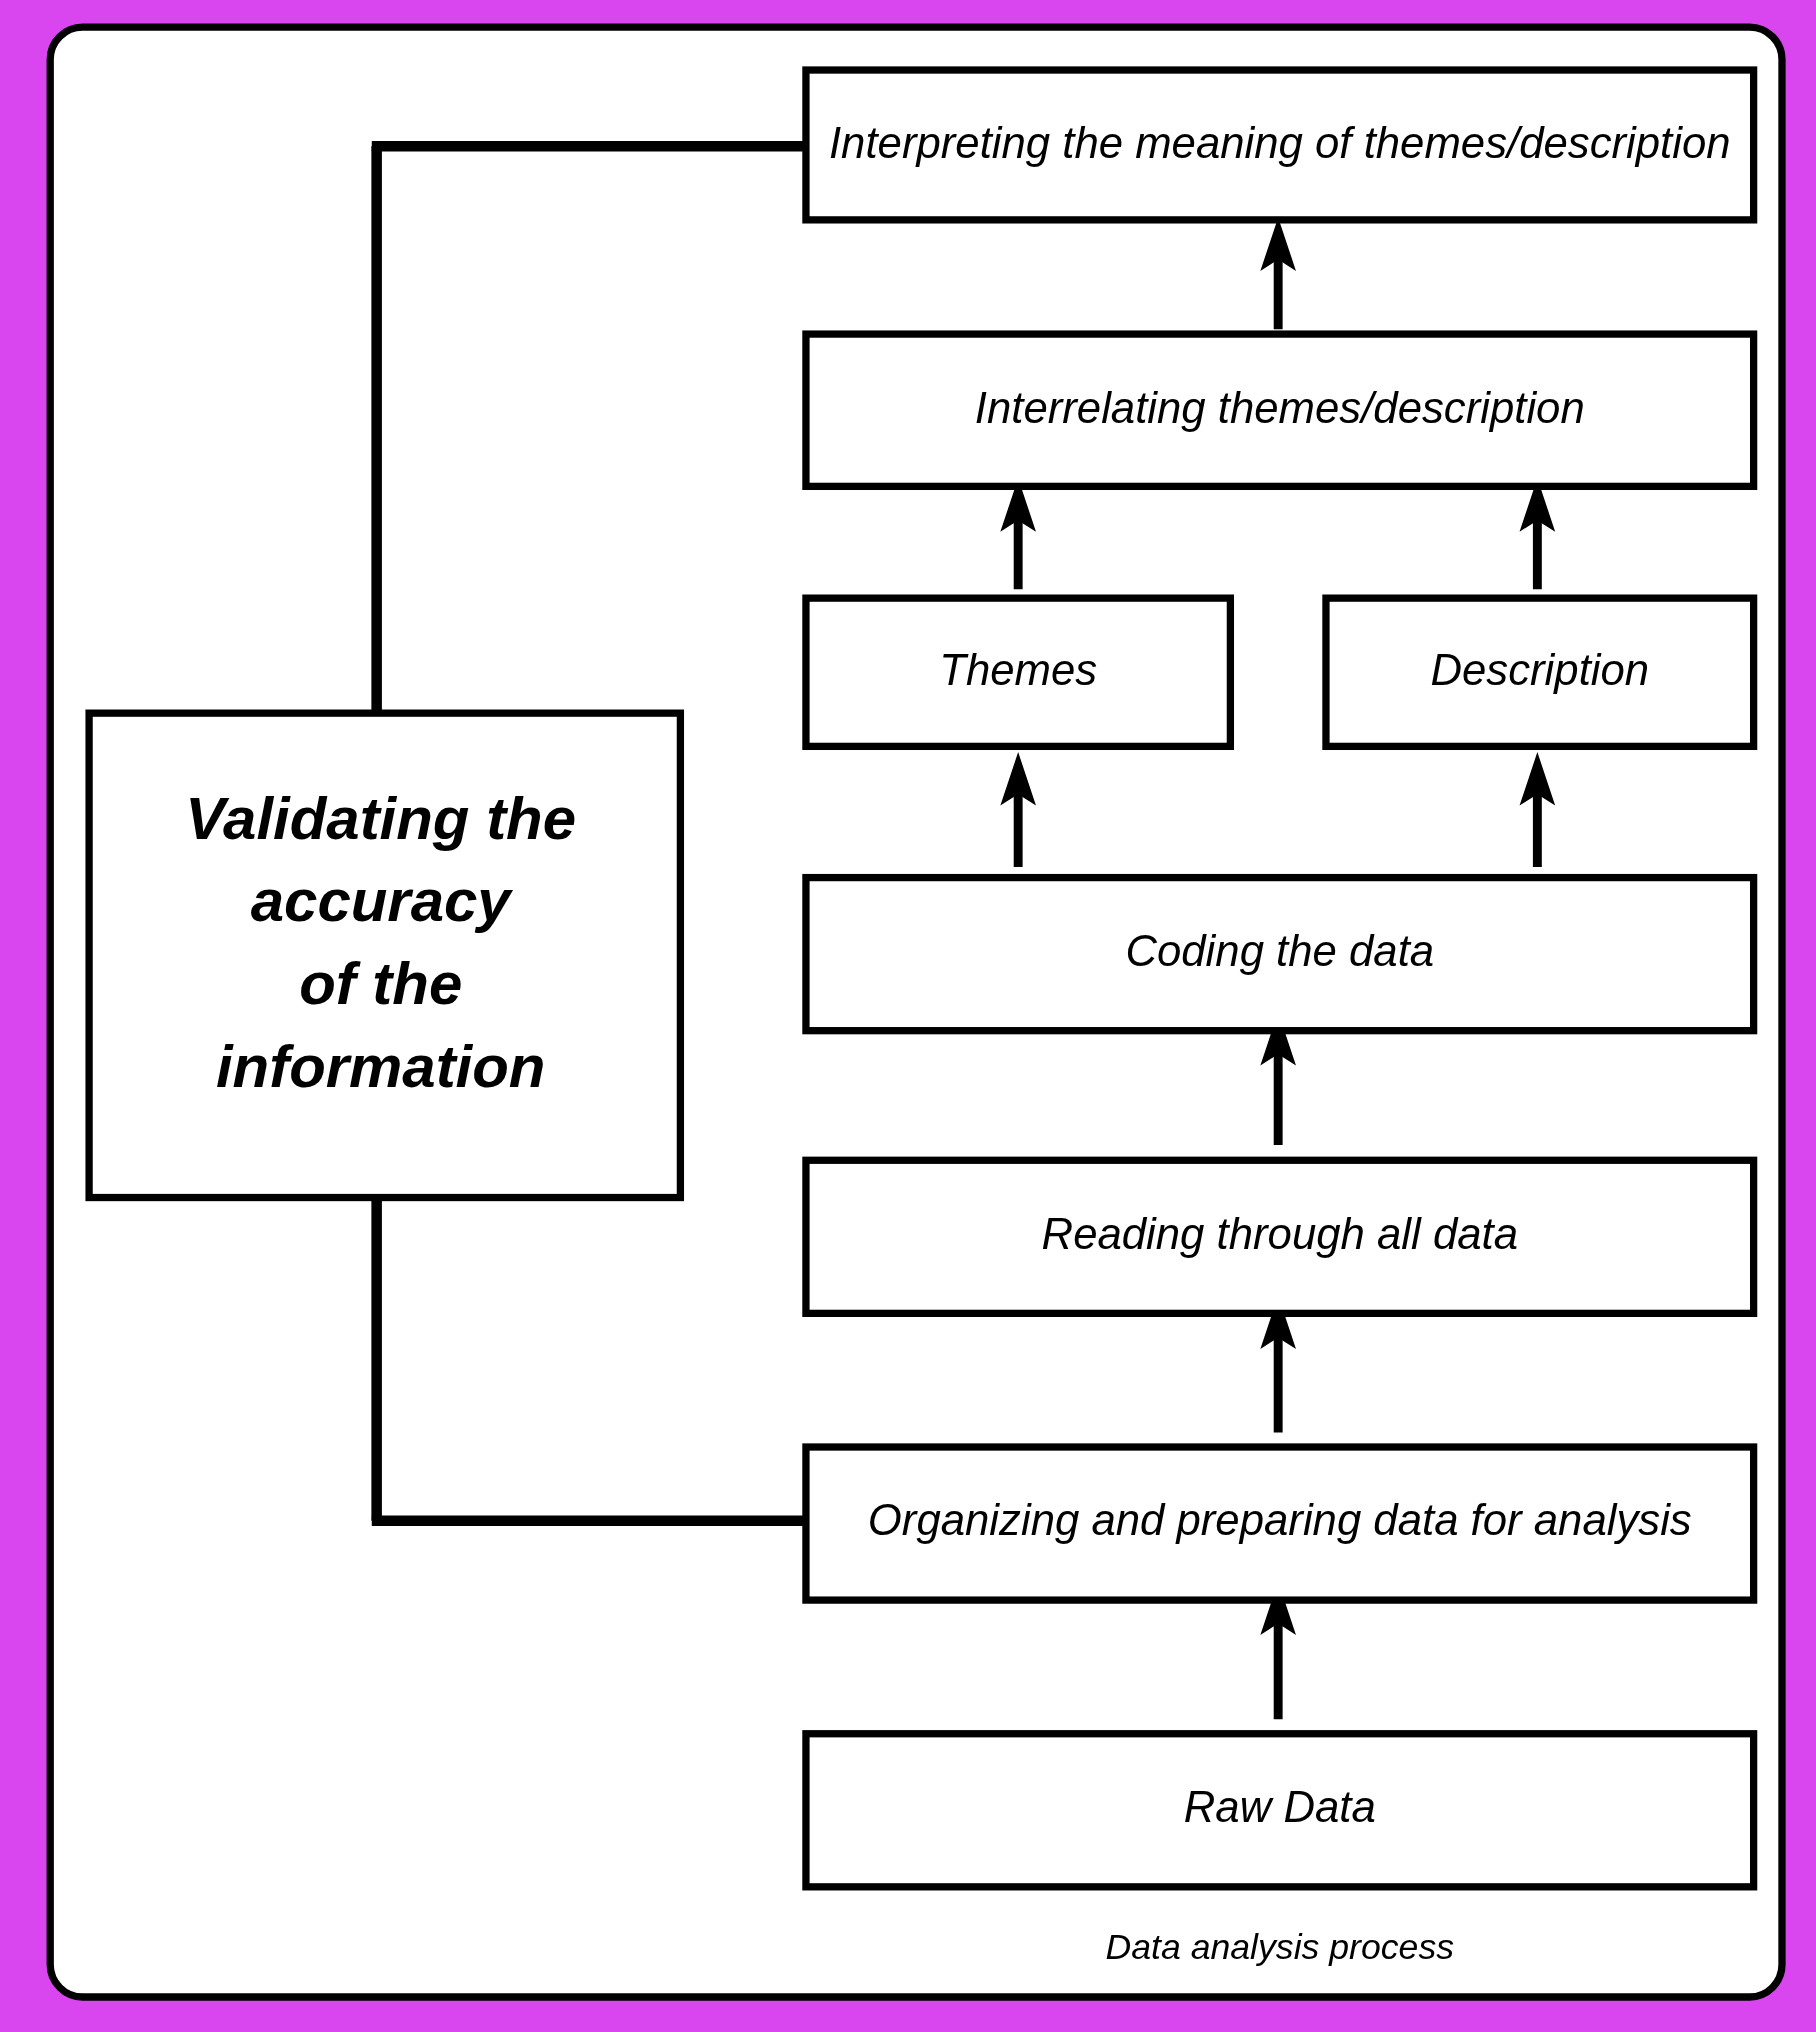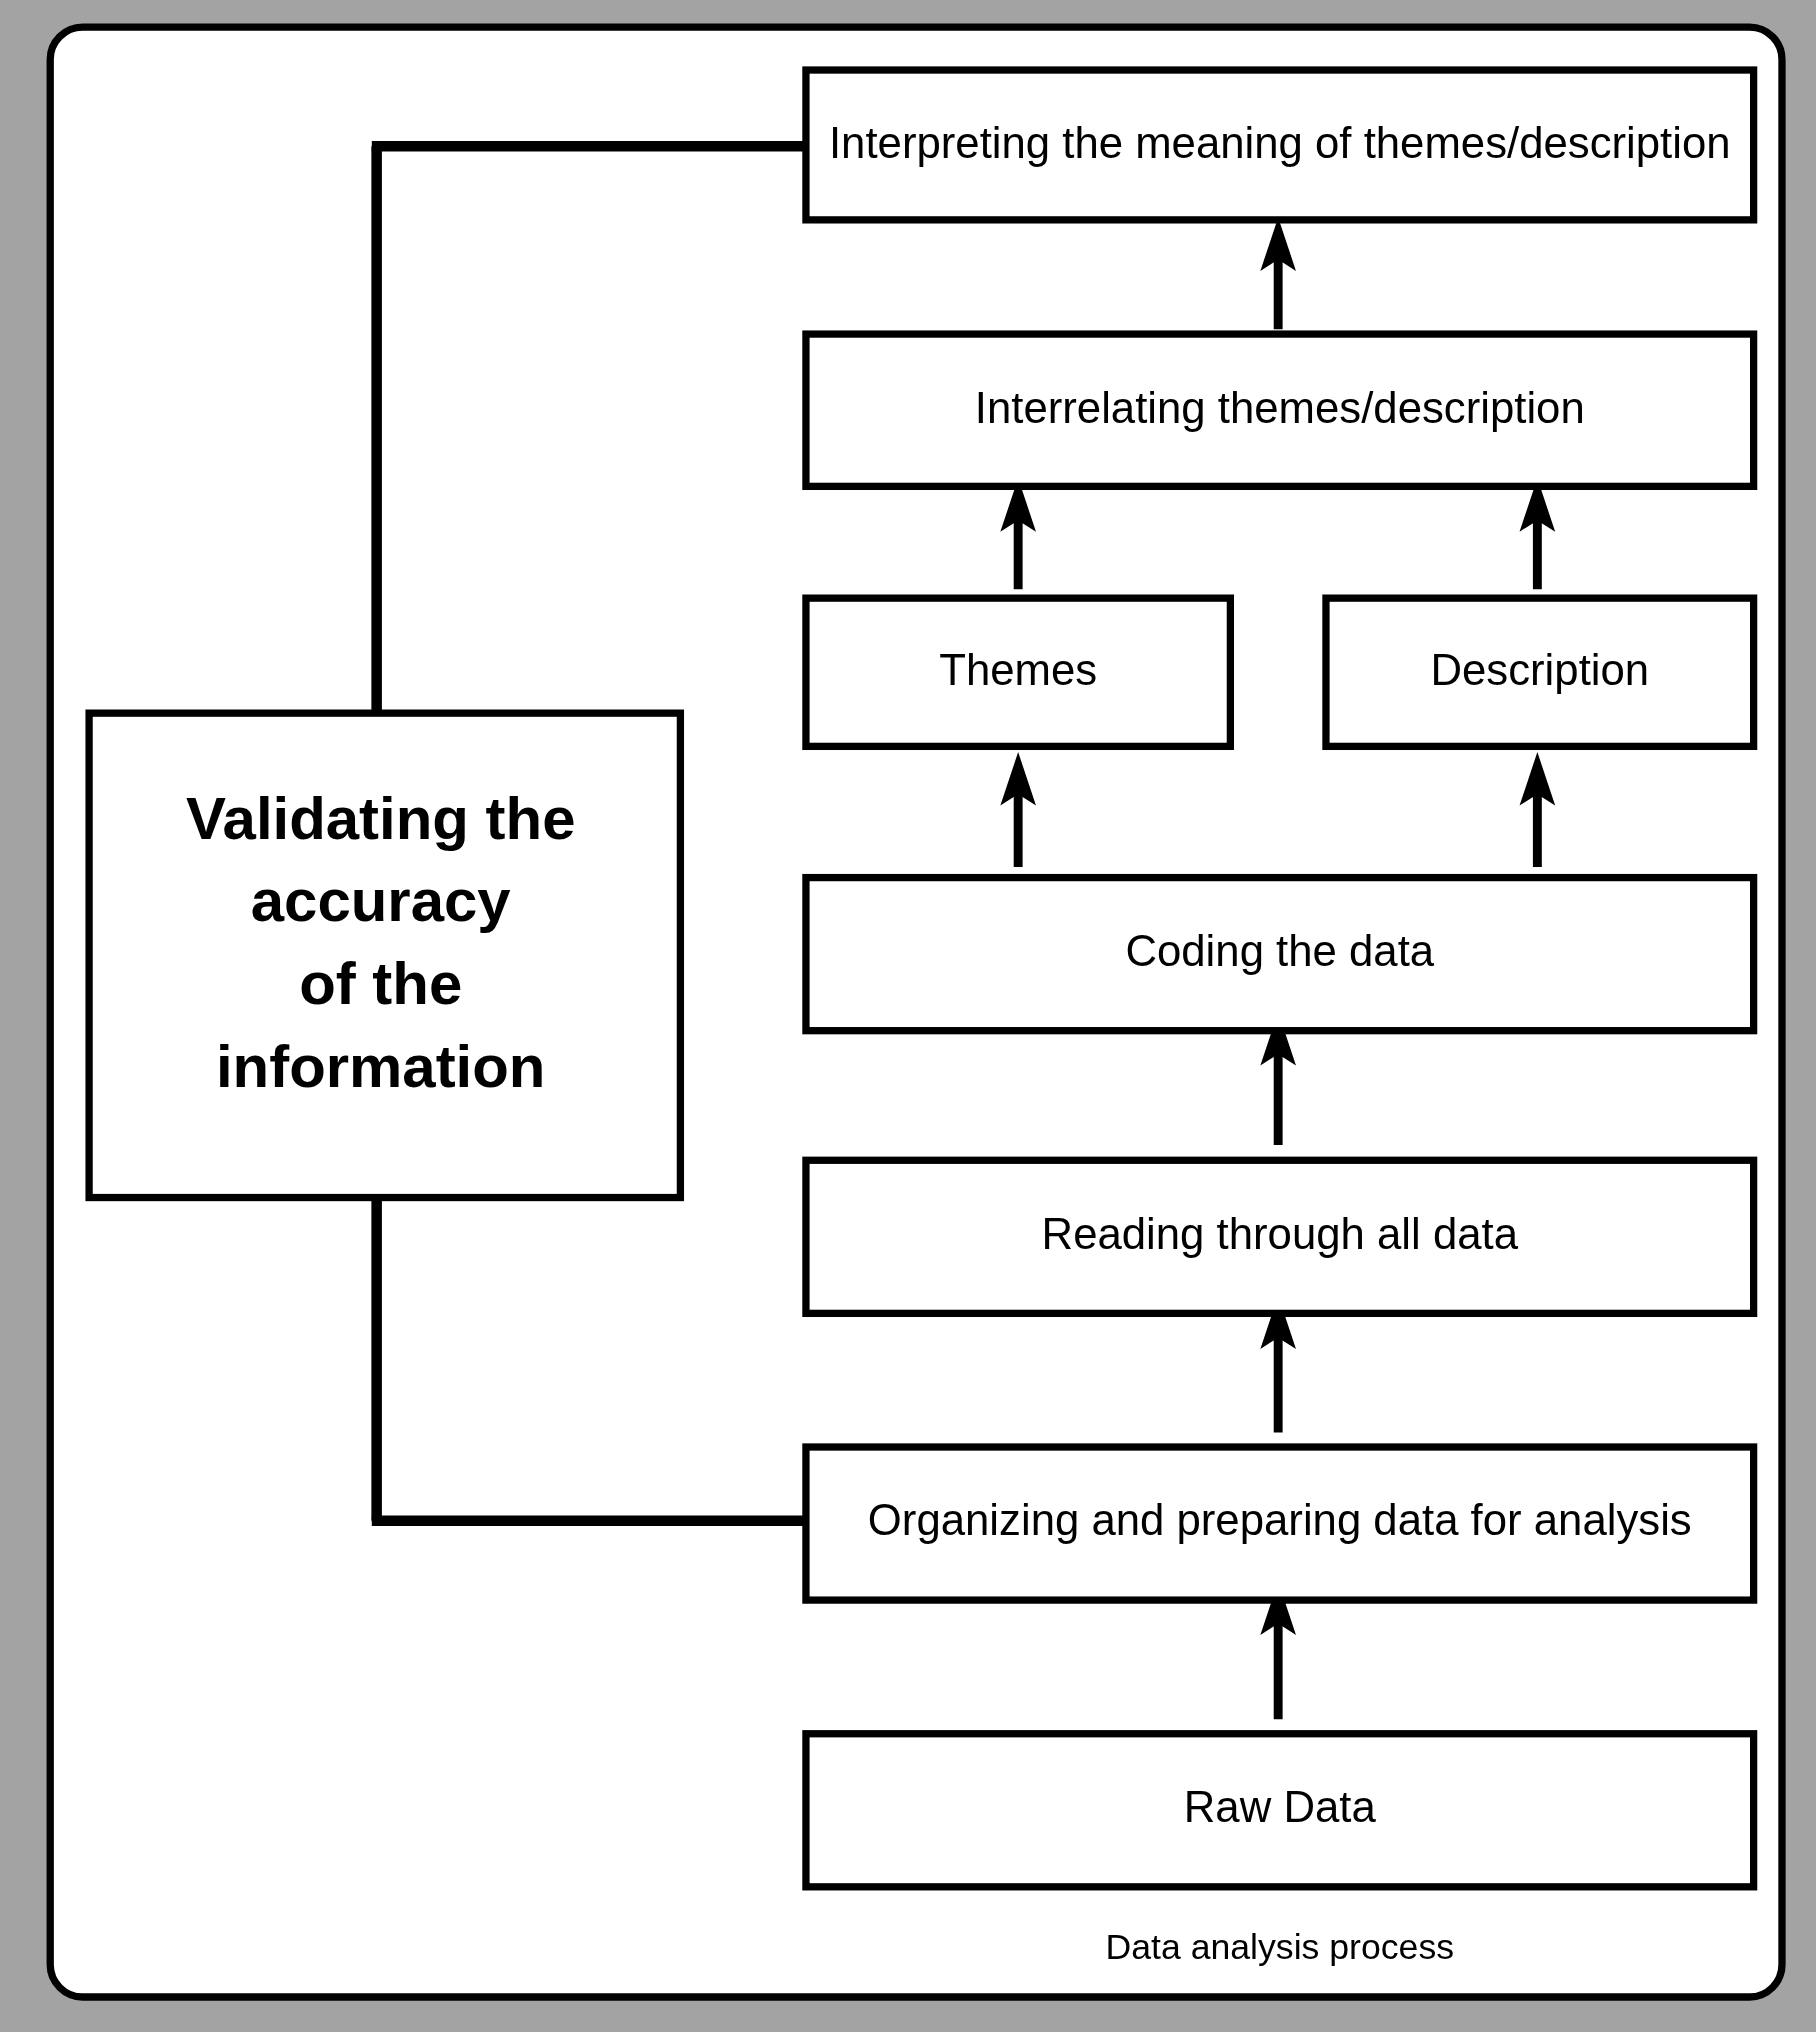--- a/index.html
+++ b/index.html
@@ -10,21 +10,22 @@
   body {
     width: 1816px;
     height: 2033px;
     font-family: "Liberation Sans", sans-serif;
     overflow: hidden;
   }
   #diagram-root {
     position: relative;
     width: 1816px;
     height: 2033px;
-    background: #a3a3a3;
+    background: #d946ef;
+    font-style: italic;
   }
   svg#flow-svg {
     position: absolute;
     left: 0;
     top: 0;
     width: 1816px;
     height: 2033px;
   }
   .node-rect {
     fill: #ffffff;

